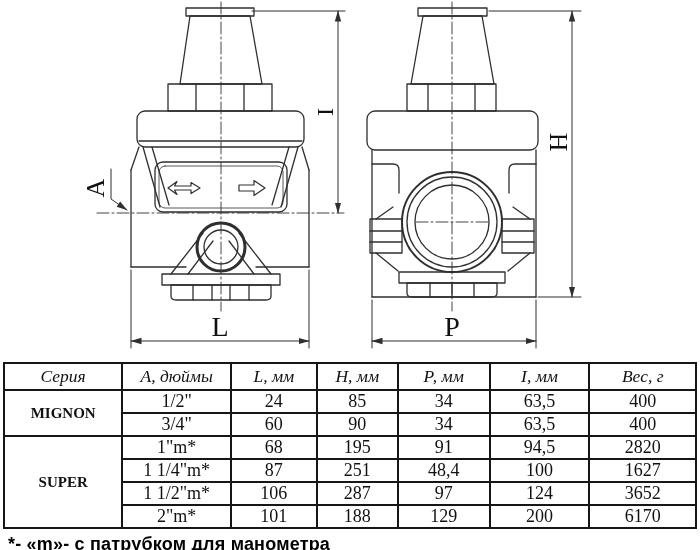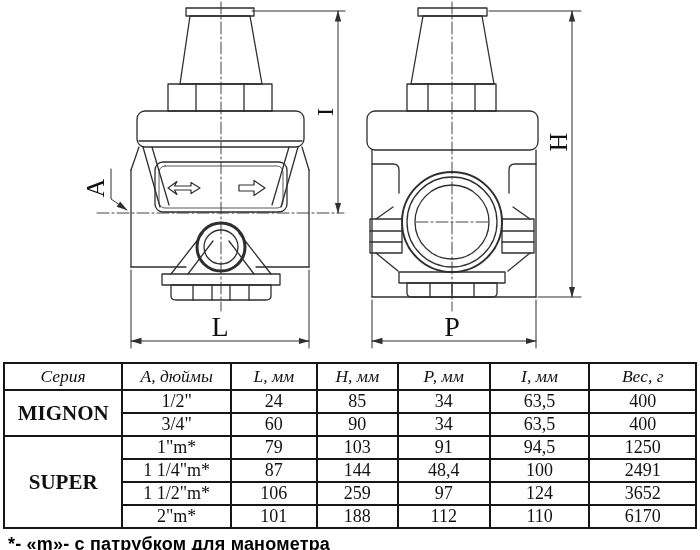--- a/index.html
+++ b/index.html
@@ -6,21 +6,21 @@
   body{width:700px;height:550px;background:#fff;overflow:hidden;}
   .sheet{width:700px;height:550px;position:relative;}
   svg text{font-family:"Liberation Serif",serif;fill:#111;}
   table.spec{border-collapse:collapse;width:694px;margin:6px 0 0 3px;table-layout:fixed;
     font-family:"Liberation Serif",serif;color:#111;}
   table.spec th{font-style:italic;font-weight:normal;font-size:17.5px;height:25px;padding:0;
     border:2px solid #161616;}
   table.spec td{font-size:18px;text-align:center;height:21px;padding:0;
     border:2px solid #161616;border-top-width:1px;}
   table.spec tr.group-start td{border-top-width:2px;}
-  table.spec td.series{font-weight:bold;font-size:21px;border:2px solid #161616;}
+  table.spec td.series{font-weight:bold;font-size:15px;border:2px solid #161616;}
   .footnote{margin:5px 0 0 8px;font-family:"Liberation Sans",sans-serif;
     font-weight:bold;font-size:18px;color:#000;letter-spacing:0.2px;}
 </style>
 </head>
 <body>
 
 <div class="sheet">
 
 <svg width="700" height="352" viewBox="0 0 700 352">
   <defs>
@@ -179,48 +179,48 @@
       <td>3/4"</td>
       <td>60</td>
       <td>90</td>
       <td>34</td>
       <td>63,5</td>
       <td>400</td>
     </tr>
     <tr class="group-start">
       <td class="series" rowspan="4">SUPER</td>
       <td>1"m*</td>
-      <td>79</td>
-      <td>103</td>
+      <td>68</td>
+      <td>195</td>
       <td>91</td>
       <td>94,5</td>
-      <td>1250</td>
+      <td>2820</td>
     </tr>
     <tr>
       <td>1 1/4"m*</td>
       <td>87</td>
-      <td>144</td>
+      <td>251</td>
       <td>48,4</td>
       <td>100</td>
-      <td>2491</td>
+      <td>1627</td>
     </tr>
     <tr>
       <td>1 1/2"m*</td>
       <td>106</td>
-      <td>259</td>
+      <td>287</td>
       <td>97</td>
       <td>124</td>
       <td>3652</td>
     </tr>
     <tr>
       <td>2"m*</td>
       <td>101</td>
       <td>188</td>
-      <td>112</td>
-      <td>110</td>
+      <td>129</td>
+      <td>200</td>
       <td>6170</td>
     </tr>
   </tbody>
 </table>
 
 <div class="footnote">*- «m»- с патрубком для манометра</div>
 
 </div>
 
 </body></html>

